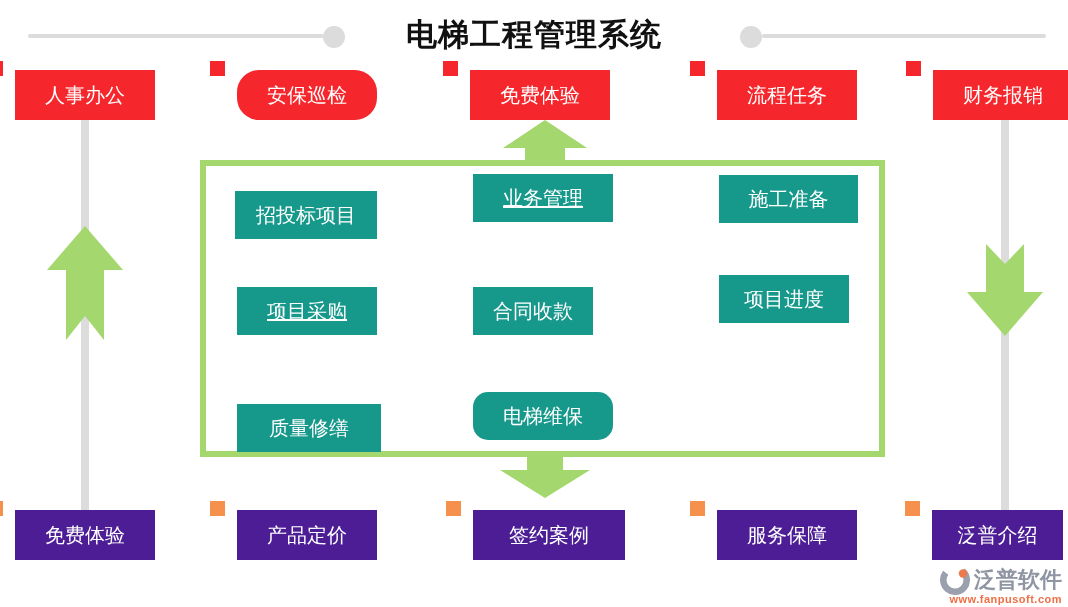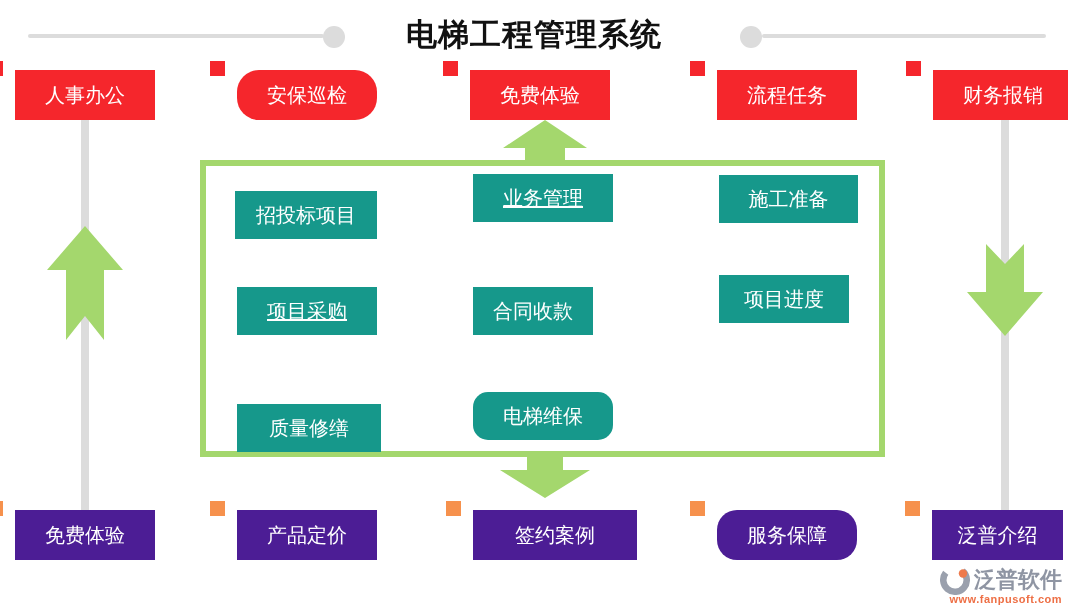--- a/index.html
+++ b/index.html
@@ -107,24 +107,24 @@
   <div class="accent orange" style="left:446px;top:501px;"></div>
   <div class="accent orange" style="left:690px;top:501px;"></div>
   <div class="accent orange" style="left:905px;top:501px;"></div>
 
   <div class="btn orange" style="left:15px;top:510px;width:140px;">
       <span>免费体验</span>
     </div>
   <div class="btn orange" style="left:237px;top:510px;width:140px;">
       <span>产品定价</span>
     </div>
-  <div class="btn orange" style="left:473px;top:510px;width:164px;">
+  <div class="btn orange" style="left:473px;top:510px;width:152px;">
       <span>签约案例</span>
     </div>
-  <div class="btn orange" style="left:717px;top:510px;width:140px;border-radius:20px;">
+  <div class="btn orange" style="left:717px;top:510px;width:140px;">
       <span>服务保障</span>
     </div>
   <div class="btn orange" style="left:932px;top:510px;width:131px;">
       <span>泛普介绍</span>
     </div>
 
   <div class="logo">
     <div class="logo-top">
       <svg width="30" height="30" viewBox="0 0 32 32">
         <circle cx="16" cy="16" r="12.5" fill="none" stroke="#9aa0ad" stroke-width="7" stroke-dasharray="58 21" transform="rotate(-50 16 16)"></circle>

